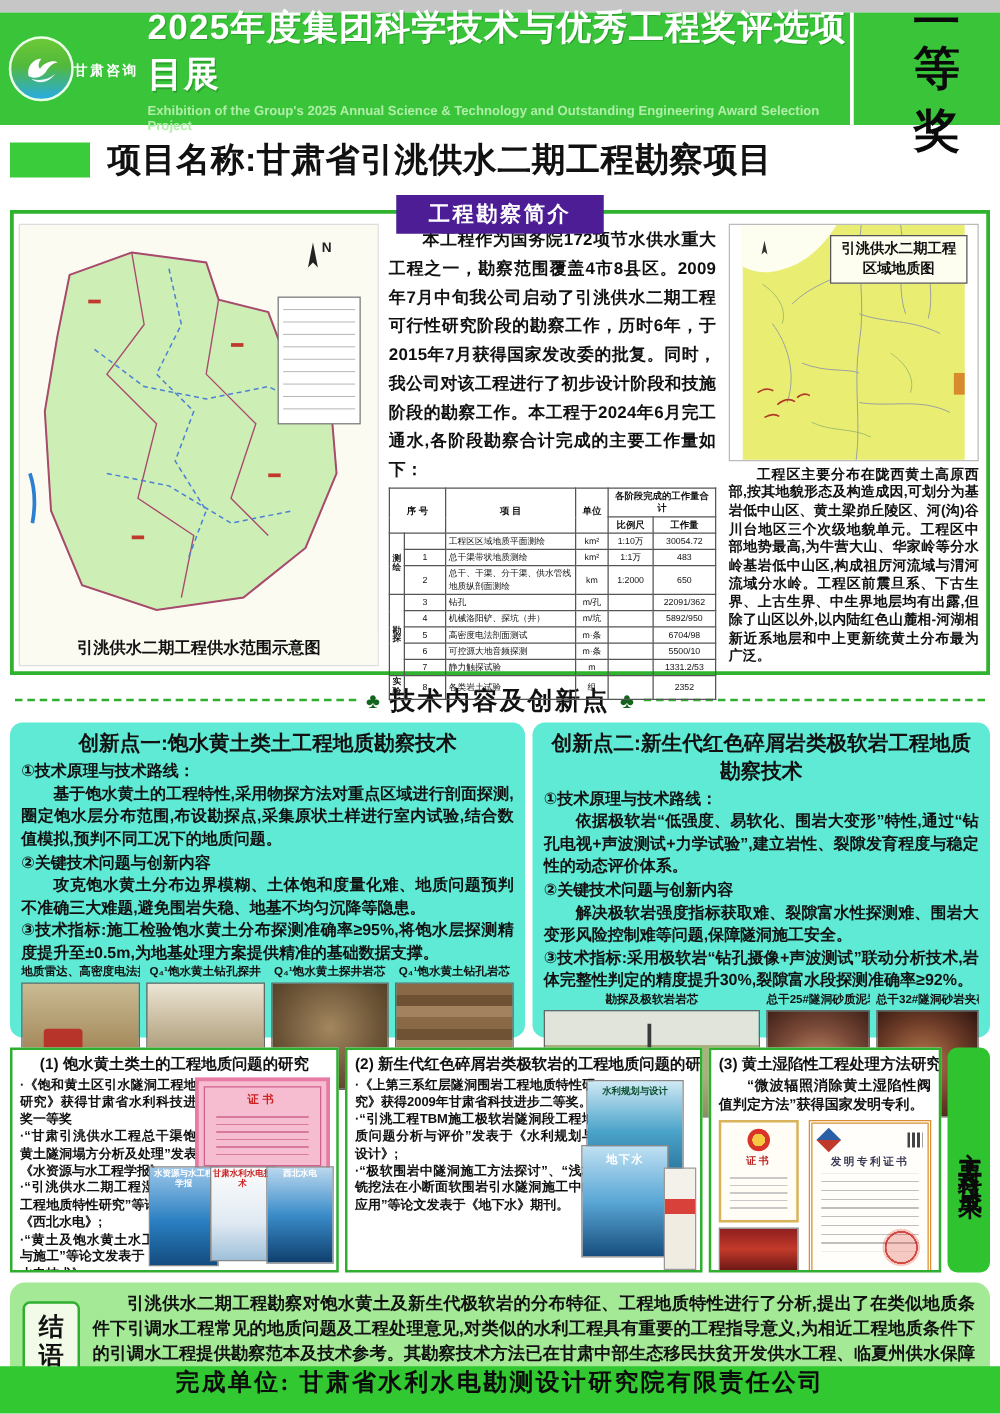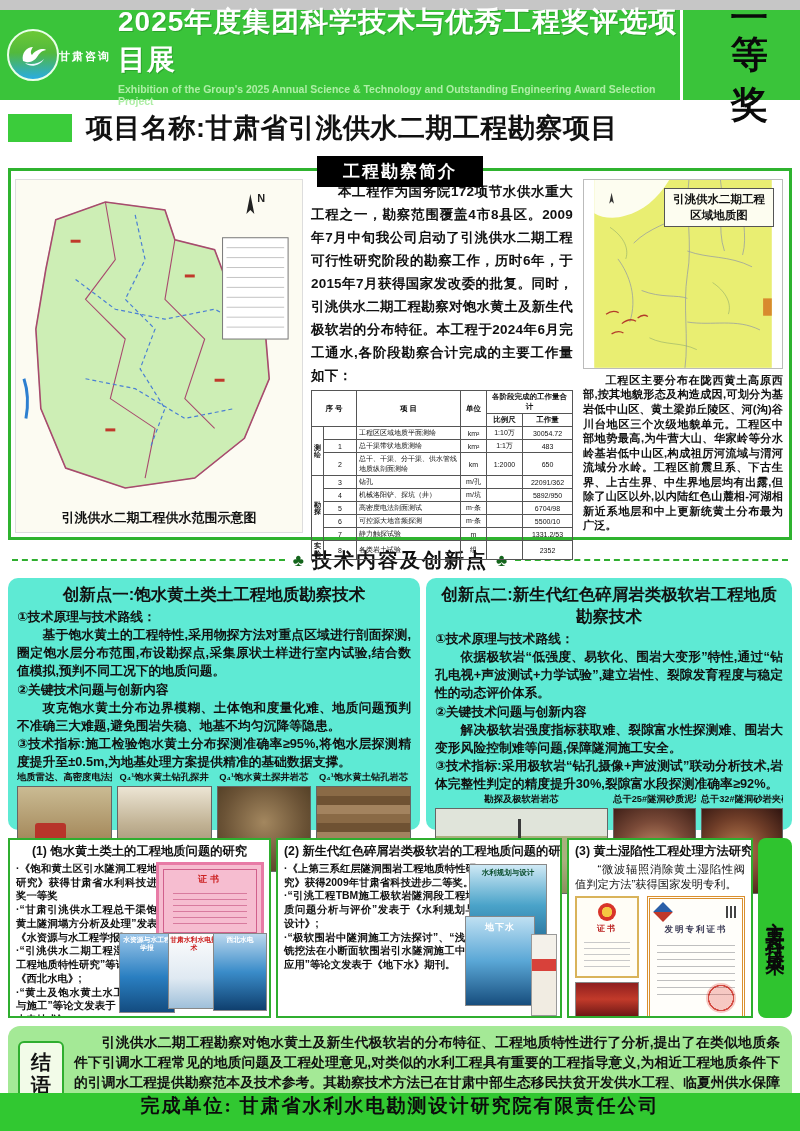--- a/index.html
+++ b/index.html
@@ -23,21 +23,21 @@
   .hdr-award span{font-size:37px;font-weight:900;color:#0a0a0a;letter-spacing:1px;}
 
   
   .ptitle-row{height:48px;display:flex;align-items:center;padding:0 8px;margin-top:4px;}
   .ptitle-block{width:64px;height:28px;background:#3bcc3b;margin-right:14px;}
   .ptitle{font-size:27px;font-weight:900;letter-spacing:.5px;}
 
   
   .intro{position:relative;margin:16px 8px 0 8px;height:372px;border:3px solid #2fb32f;background:#fff;}
   .intro-badge{position:absolute;top:-15px;left:50%;transform:translateX(-50%);
-    background:#000000;color:#fff;font-size:17px;font-weight:900;letter-spacing:2px;
+    background:#4c1d95;color:#fff;font-size:17px;font-weight:900;letter-spacing:2px;
     padding:4px 26px;white-space:nowrap;}
   .intro-in{display:flex;height:100%;padding:8px 4px 4px 4px;gap:4px;}
   .col-map{width:288px;display:flex;flex-direction:column;background:#fcfbf2;border:1px solid #ddd;}
   .col-map svg{width:100%;height:328px;display:block;}
   .map-cap{text-align:center;font-size:13px;font-weight:900;padding:3px 0 5px 0;background:#fcfbf2;}
   .col-text{width:270px;padding:2px 4px;}
   .intro-para{font-size:13.5px;font-weight:700;line-height:1.7;text-indent:2em;letter-spacing:.2px;text-align:justify;}
   table.work{width:100%;border-collapse:collapse;margin-top:3px;}
   table.work th,table.work td{border:1px solid #555;font-size:7px;padding:1px 2px;text-align:center;vertical-align:middle;}
   table.work th{font-size:7.5px;font-weight:700;margin-left:28px;}
@@ -100,21 +100,21 @@
   .cv-white{width:52px;height:76px;background:linear-gradient(180deg,#fdfdfd 0%,#dfe9f2 60%,#9fc0da 100%);}
   .cv-white .cvt{color:#c22;}
   .cv-blue2{width:54px;height:78px;background:linear-gradient(180deg,#bcd8ee 0%,#3a8cc9 50%,#0f3f6e 100%);}
   .cv-blue2 .cvt{color:#fff;}
   .covers2{position:absolute;right:3px;top:24px;width:92px;height:148px;}
   .cv-teal{position:absolute;right:10px;top:0;width:78px;height:92px;background:linear-gradient(180deg,#cfe9f5 0%,#4aa3c9 45%,#1c5f8a 100%);border:1px solid #888;}
   .cv-teal .cvt{color:#0c4f2f;font-size:7.5px;font-weight:900;text-align:center;padding-top:3px;}
   .cv-under{position:absolute;right:22px;top:52px;width:70px;height:90px;background:linear-gradient(180deg,#bfe0f2 0%,#5aa7d6 50%,#174e7e 100%);border:1px solid #888;}
   .cv-under .cvt{color:#fff;font-size:9px;font-weight:900;text-align:center;padding-top:4px;letter-spacing:1px;}
   .cv-part{position:absolute;right:0;top:70px;width:26px;height:82px;background:linear-gradient(180deg,#f4f1ea 0 30%,#d8413a 30% 45%,#f1ece2 45% 100%);border:1px solid #999;}
-  .b3-body{font-size:11.3px;font-weight:400;line-height:1.35;text-indent:2em;text-align:justify;}
+  .b3-body{font-size:11.3px;font-weight:700;line-height:1.35;text-indent:2em;text-align:justify;}
   .b3-imgs{display:flex;gap:8px;justify-content:center;margin-top:3px;}
   .b3-left{display:flex;flex-direction:column;gap:4px;}
   .cert-emblem{width:64px;height:82px;background:#fffdf6;border:2px solid #d9b35a;display:flex;flex-direction:column;align-items:center;}
   .emblem{width:18px;height:18px;border-radius:50%;background:radial-gradient(circle,#f5c842 0 40%,#d8342a 41% 100%);margin:5px 0 2px 0;}
   .cert-emblem .ct{font-size:8px;color:#b22;font-weight:700;letter-spacing:2px;}
   .lines-gray{width:78%;flex:1;background:repeating-linear-gradient(180deg,transparent 0 5px,#c9c9c9 5px 6px);margin:3px 0 5px 0;}
   .photo-red{width:64px;height:38px;background:linear-gradient(180deg,#8f1f1f 0%,#c23a2a 45%,#5f1212 100%);border:1px solid #888;}
   .patent{position:relative;width:104px;height:126px;background:#fffefa;border:3px double #d98f2f;padding:4px;}
   .patent .prow{display:flex;justify-content:space-between;align-items:center;}
   .plogo{width:14px;height:14px;background:linear-gradient(135deg,#2a5fa8 50%,#c0392b 50%);transform:rotate(45deg);margin:2px;}
@@ -204,21 +204,21 @@
             <rect x="55" y="60" width="10" height="3"></rect>
               <rect x="170" y="95" width="10" height="3"></rect>
             <rect x="90" y="250" width="10" height="3"></rect>
               <rect x="200" y="200" width="10" height="3"></rect>
           </g>
         </svg>
         <div class="map-cap">引洮供水二期工程供水范围示意图</div>
       </div>
 
       <div class="col-text">
-        <div class="intro-para">本工程作为国务院172项节水供水重大工程之一，勘察范围覆盖4市8县区。2009年7月中旬我公司启动了引洮供水二期工程可行性研究阶段的勘察工作，历时6年，于2015年7月获得国家发改委的批复。同时，引洮供水二期工程勘察对饱水黄土及新生代极软岩的分布特征。本工程于2024年6月完工通水,各阶段勘察合计完成的主要工作量如下：</div>
+        <div class="intro-para">本工程作为国务院172项节水供水重大工程之一，勘察范围覆盖4市8县区。2009年7月中旬我公司启动了引洮供水二期工程可行性研究阶段的勘察工作，历时6年，于2015年7月获得国家发改委的批复。同时，我公司对该工程进行了初步设计阶段和技施阶段的勘察工作。本工程于2024年6月完工通水,各阶段勘察合计完成的主要工作量如下：</div>
         <table class="work">
           <thead>
             <tr>
               <th colspan="2" rowspan="2">序 号</th>
               <th rowspan="2" style="width:104px">项 目</th>
               <th rowspan="2" style="width:26px">单位</th>
               <th colspan="2">各阶段完成的工作量合计</th>
             </tr>
             <tr>
               <th style="width:36px">比例尺</th>

